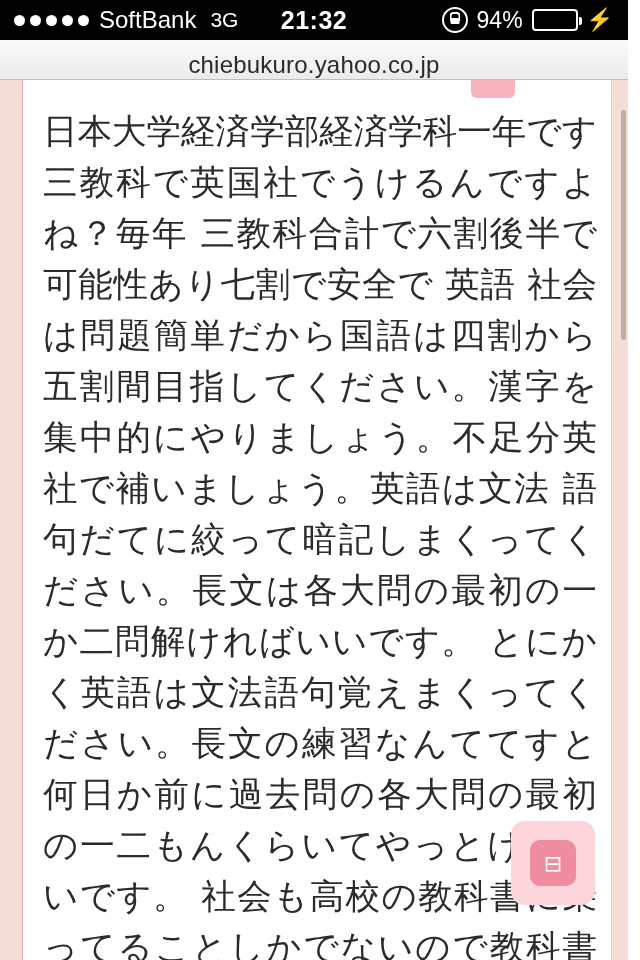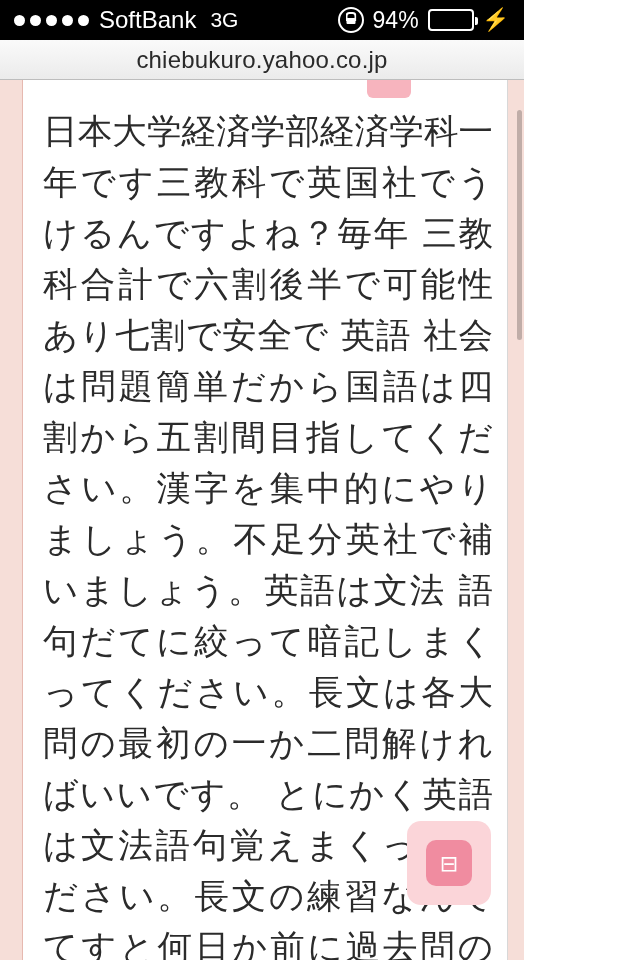--- a/index.html
+++ b/index.html
@@ -8,21 +8,21 @@
     background: #ffffff;
   }
   body {
     width: 640px;
     height: 960px;
     overflow: hidden;
     font-family: "Liberation Sans", sans-serif;
   }
   .phone {
     position: relative;
-    width: 524px;
+    width: 628px;
     height: 960px;
     background: #fca5a5;
     overflow: hidden;
   }
 
   
   .status-bar {
     height: 40px;
     background: #000000;
     color: #ffffff;
@@ -132,21 +132,21 @@
     font-size: 22px;
     line-height: 1;
   }
 
   
   .url-bar {
     height: 39px;
     background: linear-gradient(#fafafa, #ebebeb);
     border-bottom: 1px solid #bdbdbd;
     display: flex;
-    align-items: center;
+    align-items: flex-end;
     justify-content: center;
   }
   .url-text {
     font-size: 24px;
     color: #2a2a2a;
     letter-spacing: 0.2px;
   }
 
   
   .page {
@@ -232,20 +232,21 @@
   <div class="status-bar">
     <span class="signal-dots">
         <i></i>
         <i></i>
         <i></i>
         <i></i>
         <i></i>
       </span>
     <span class="carrier">SoftBank</span>
     <span class="network">3G</span>
+    <span class="clock">21:32</span>
     <span class="status-right">
       <span class="lock-icon"></span>
       <span class="battery-pct">94%</span>
       <span class="battery">
         <span class="battery-fill" style="width: 83%; background: rgb(76, 217, 100);"></span>
       </span>
       <span class="bolt">⚡</span>
     </span>
   </div>
 

